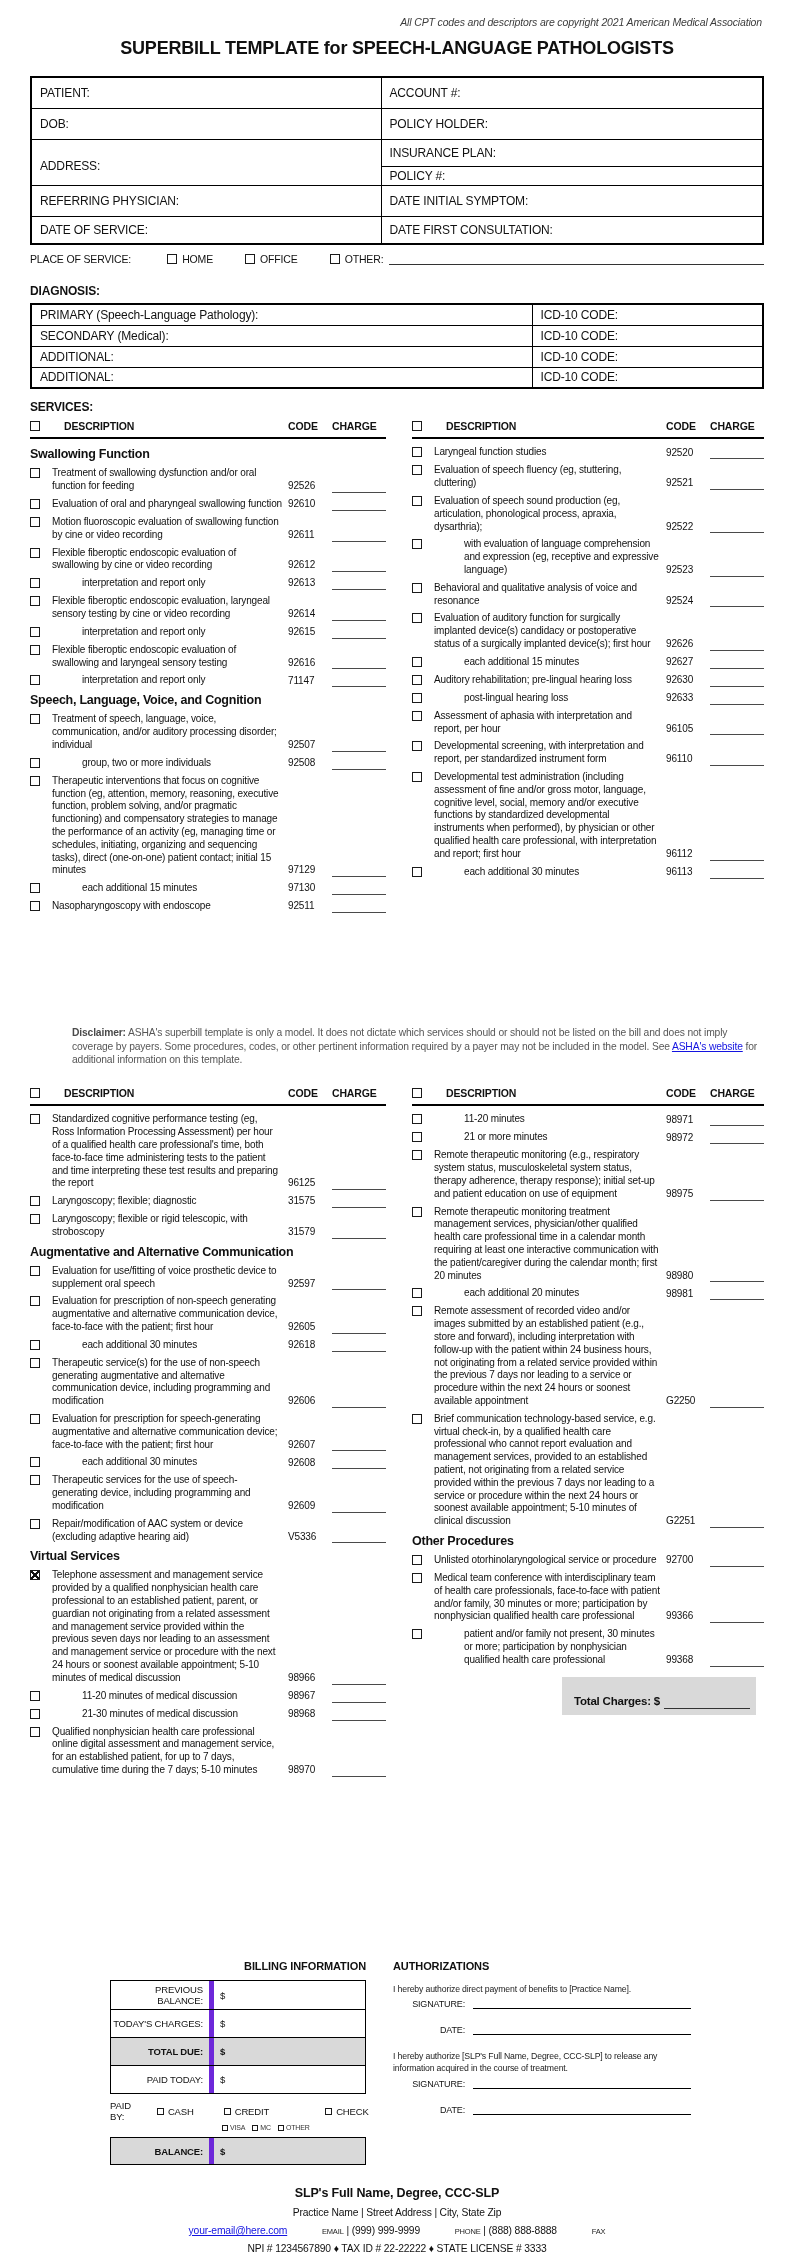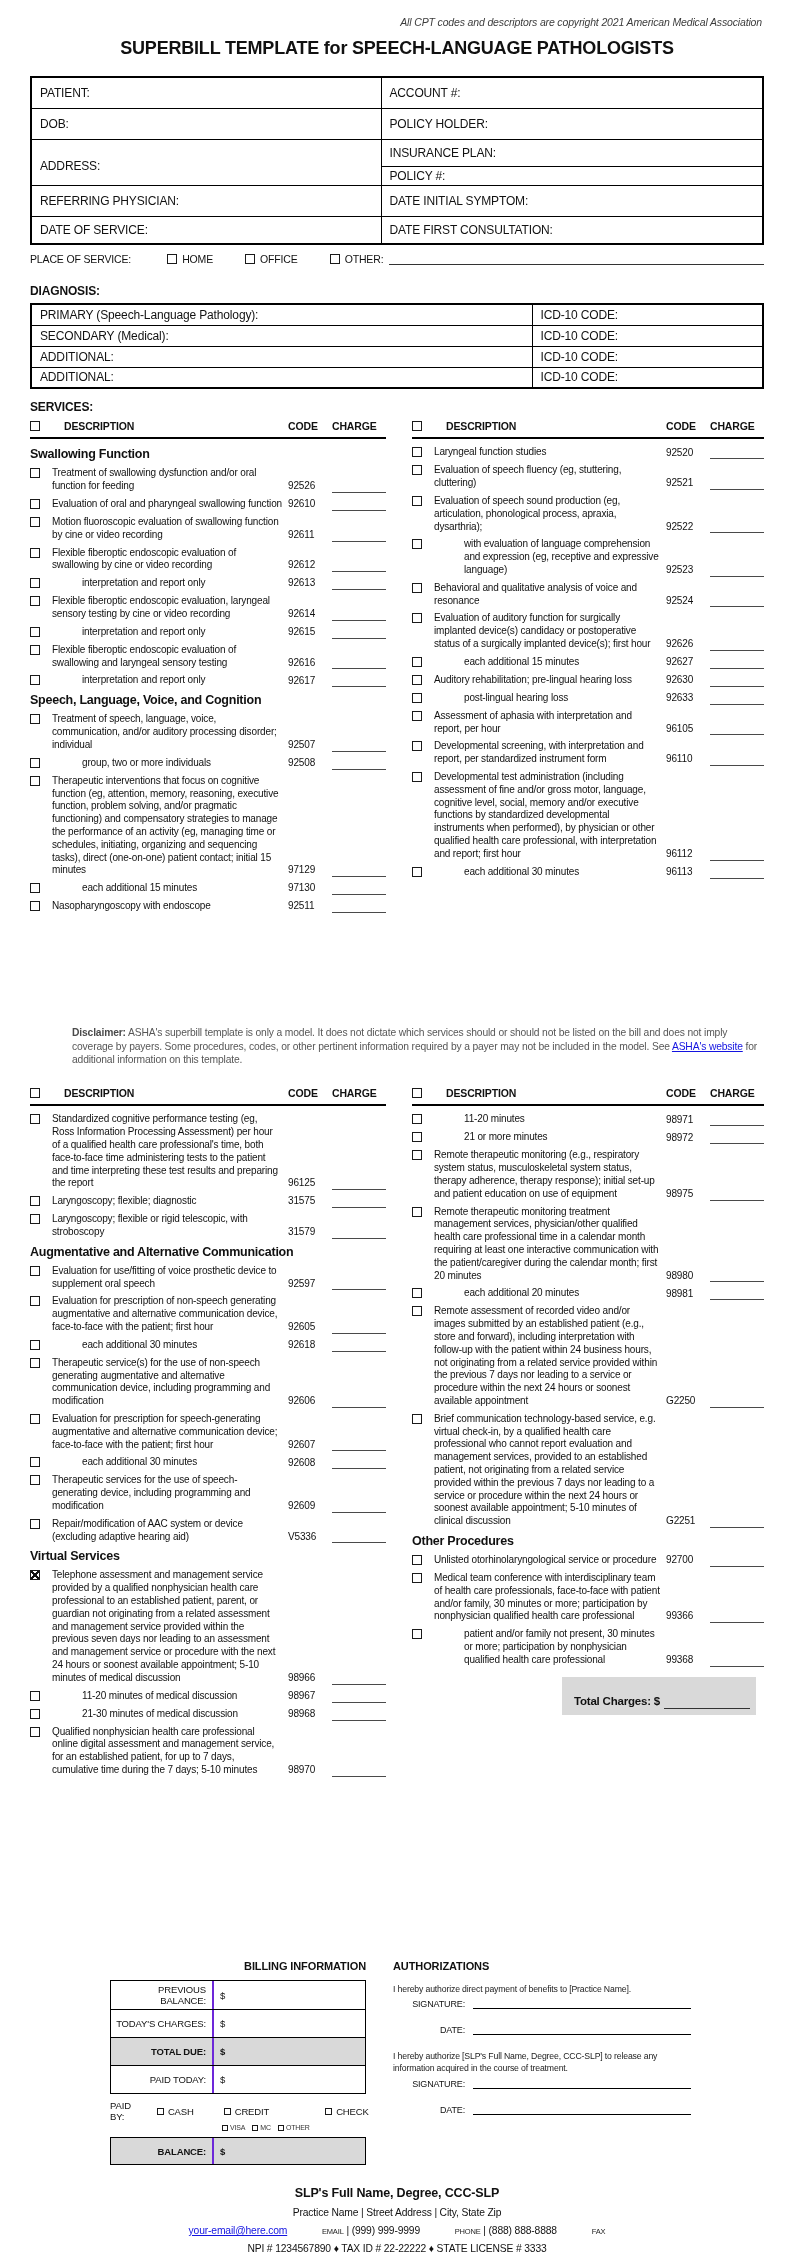--- a/index.html
+++ b/index.html
@@ -60,21 +60,21 @@
   .total-box { margin-top:10px; margin-left:auto; margin-right:8px; width:194px; height:38px; background:#d9d9d9;
                display:flex; align-items:flex-end; padding:0 6px 6px 12px; }
   .total-box .tc-label { font-weight:bold; font-size:11.5px; letter-spacing:-0.2px; white-space:nowrap; }
   .total-box .tc-line { flex:1; border-bottom:1.2px solid #333; height:12px; margin-left:4px; }
 
   .billing { position:absolute; top:1960px; left:110px; width:256px; font-size:9.5px; }
   .billing h2 { font-size:11px; text-align:right; margin-bottom:8px; letter-spacing:-0.1px; }
   .billing-box { border:1.5px solid #000; }
   .b-row { display:flex; height:28px; }
   .billing-box .b-row + .b-row { border-top:1px solid #000; }
-  .b-label { width:103px; border-right:2px solid #6d28d9; display:flex; align-items:center; justify-content:flex-end; padding-right:6px; text-align:right; }
+  .b-label { width:103px; border-right:5px solid #6d28d9; display:flex; align-items:center; justify-content:flex-end; padding-right:6px; text-align:right; }
   .b-value { flex:1; display:flex; align-items:center; padding-left:6px; }
   .b-row.hl { background:#d9d9d9; font-weight:bold; }
   .paidby { margin:6px 16px 6px 0; }
   .pb-main { display:flex; align-items:center; }
   .pb-opt { display:flex; align-items:center; margin-left:26px; }
   .pb-opt .cb { margin-right:4px; }
   .pb-sub { display:flex; align-items:center; gap:7px; font-size:7px; margin:2px 0 0 112px; color:#333; }
   .pb-subopt { display:flex; align-items:center; gap:2px; }
   .balance-row { border:1.5px solid #000; }
 
@@ -227,21 +227,21 @@
         </div>
         <div class="svc-row">
           <span class="cb"></span>
           <span class="desc">Flexible fiberoptic endoscopic evaluation of swallowing and laryngeal sensory testing</span>
           <span class="code">92616</span>
           <span class="charge-line"></span>
         </div>
         <div class="svc-row">
           <span class="cb"></span>
           <span class="desc ind">interpretation and report only</span>
-          <span class="code">92617</span>
+          <span class="code">71147</span>
           <span class="charge-line"></span>
         </div>
         <div class="svc-sec">Speech, Language, Voice, and Cognition</div>
         <div class="svc-row">
           <span class="cb"></span>
           <span class="desc">Treatment of speech, language, voice, communication, and/or auditory processing disorder; individual</span>
           <span class="code">92507</span>
           <span class="charge-line"></span>
         </div>
         <div class="svc-row">

